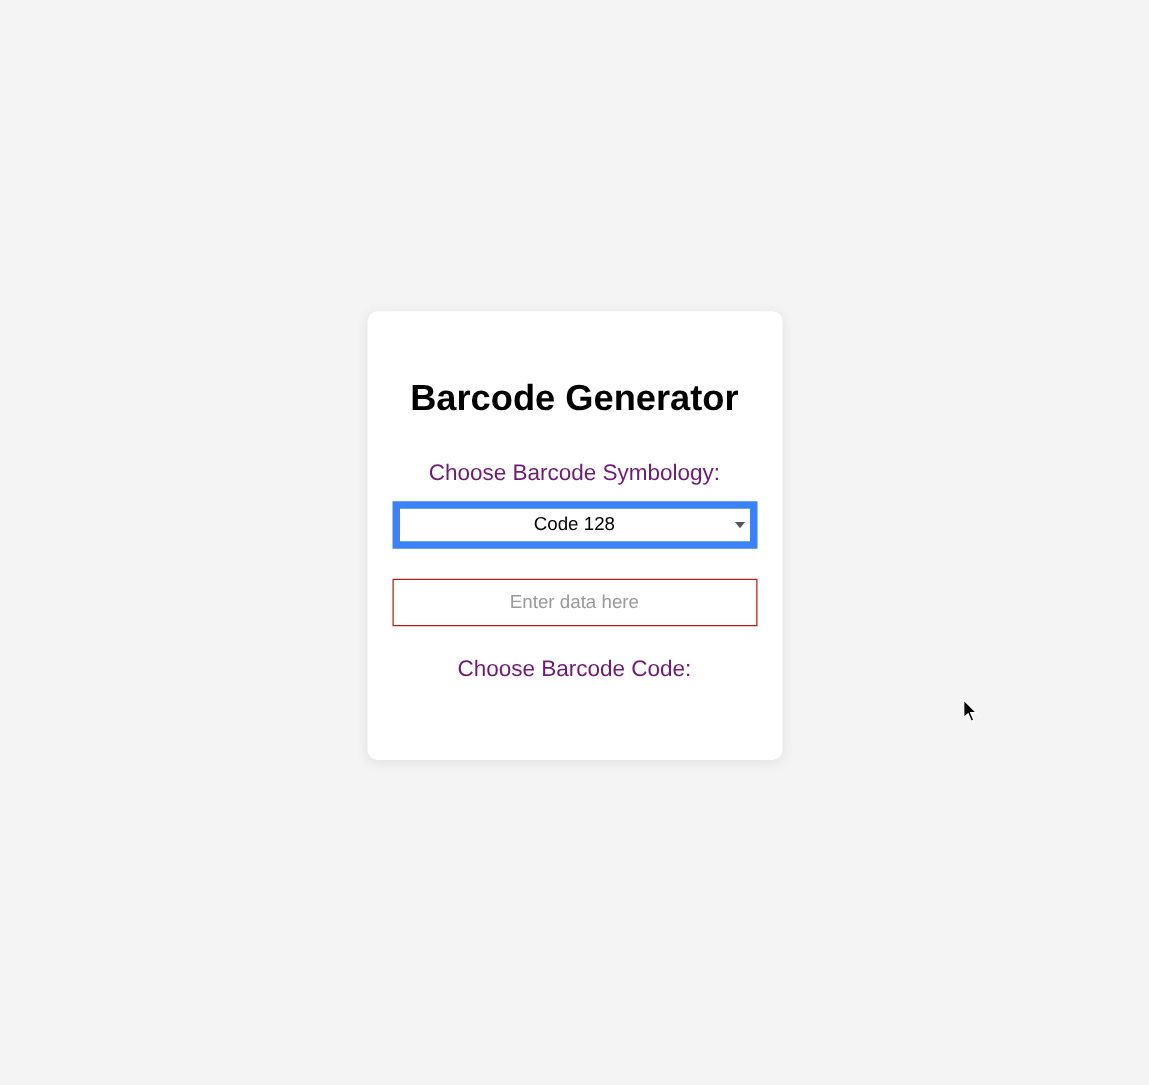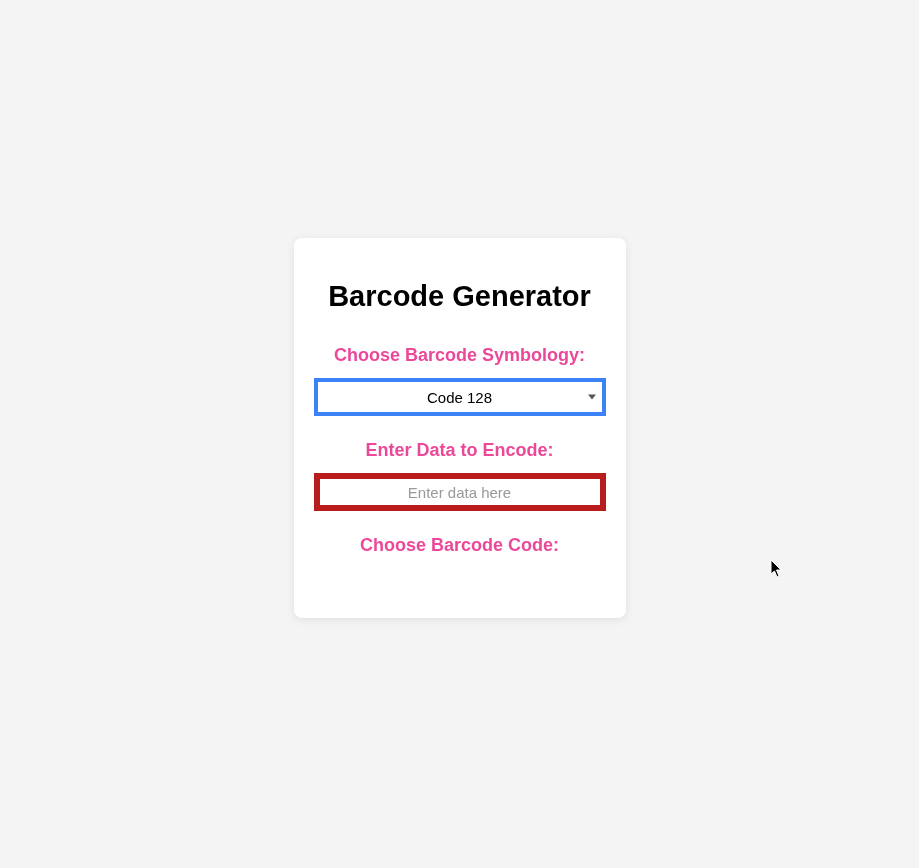--- a/index.html
+++ b/index.html
@@ -15,52 +15,52 @@
       display: flex;
       justify-content: center;
       align-items: center;
       position: relative;
     }
     .card {
       background: #ffffff;
       width: 332px;
       border-radius: 8px;
       box-shadow: 0 2px 10px rgba(0,0,0,0.08);
-      padding: 30px 20px 50px 20px;
+      padding: 42px 20px 50px 20px;
       text-align: center;
       margin-top: -12px;
     }
     .title {
       font-size: 29px;
       font-weight: bold;
       color: #000;
       margin-bottom: 32px;
       margin-top: 12px;
     }
     .section {
       margin-bottom: 24px;
     }
     .section:last-child {
       margin-bottom: 0;
     }
     .label {
       font-size: 18px;
-      font-weight: bold;
-      color: #ec4899;
+      font-weight: normal;
+      color: #701a75;
       display: block;
       margin-bottom: 12px;
     }
     .select-wrapper {
       position: relative;
       width: 100%;
     }
     select {
       width: 100%;
       height: 38px;
-      border: 4px solid #3b82f6;
+      border: 6px solid #3b82f6;
       background: #fff;
       font-size: 15px;
       text-align: center;
       text-align-last: center;
       appearance: none;
       -webkit-appearance: none;
       -moz-appearance: none;
       padding: 0 24px;
       cursor: pointer;
       font-family: Arial, Helvetica, sans-serif;
@@ -75,21 +75,21 @@
       width: 0;
       height: 0;
       border-left: 4px solid transparent;
       border-right: 4px solid transparent;
       border-top: 5px solid #555;
       pointer-events: none;
     }
     input[type="text"] {
       width: 100%;
       height: 38px;
-      border: 6px solid #b91c1c;
+      border: 1px solid #b91c1c;
       background: #fff;
       font-size: 15px;
       text-align: center;
       padding: 0 10px;
       font-family: Arial, Helvetica, sans-serif;
     }
     input[type="text"]::placeholder {
       color: #999;
     }
     .cursor {
@@ -110,21 +110,20 @@
   <div class="section">
     <label class="label">Choose Barcode Symbology:</label>
     <div class="select-wrapper">
       <select>
         <option>Code 128</option>
       </select>
     </div>
   </div>
 
   <div class="section">
-    <label class="label">Enter Data to Encode:</label>
     <input type="text" placeholder="Enter data here" style="">
   </div>
 
   <div class="section">
     <label class="label">Choose Barcode Code:</label>
   </div>
 </div>
 
 <svg class="cursor" viewBox="0 0 12 18">
   <path d="M0,0 L0,14 L3.5,11 L6,17 L8,16 L5.5,10 L10,10 Z" fill="#000" stroke="#fff" stroke-width="1"></path>

